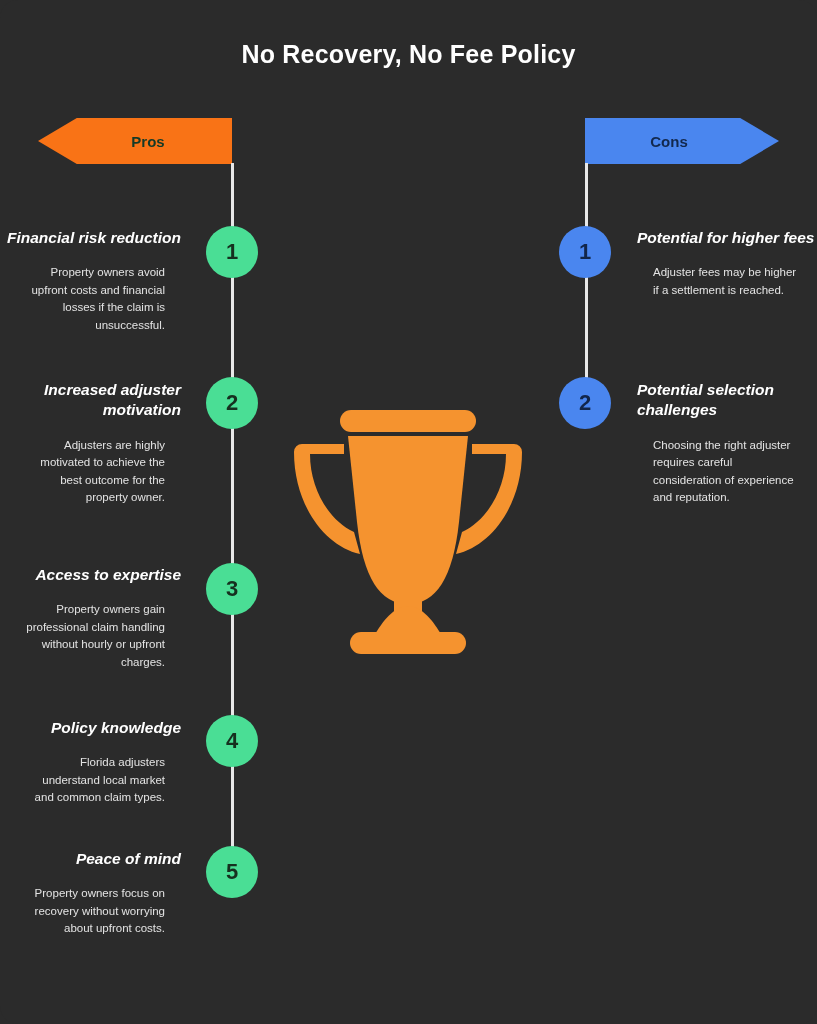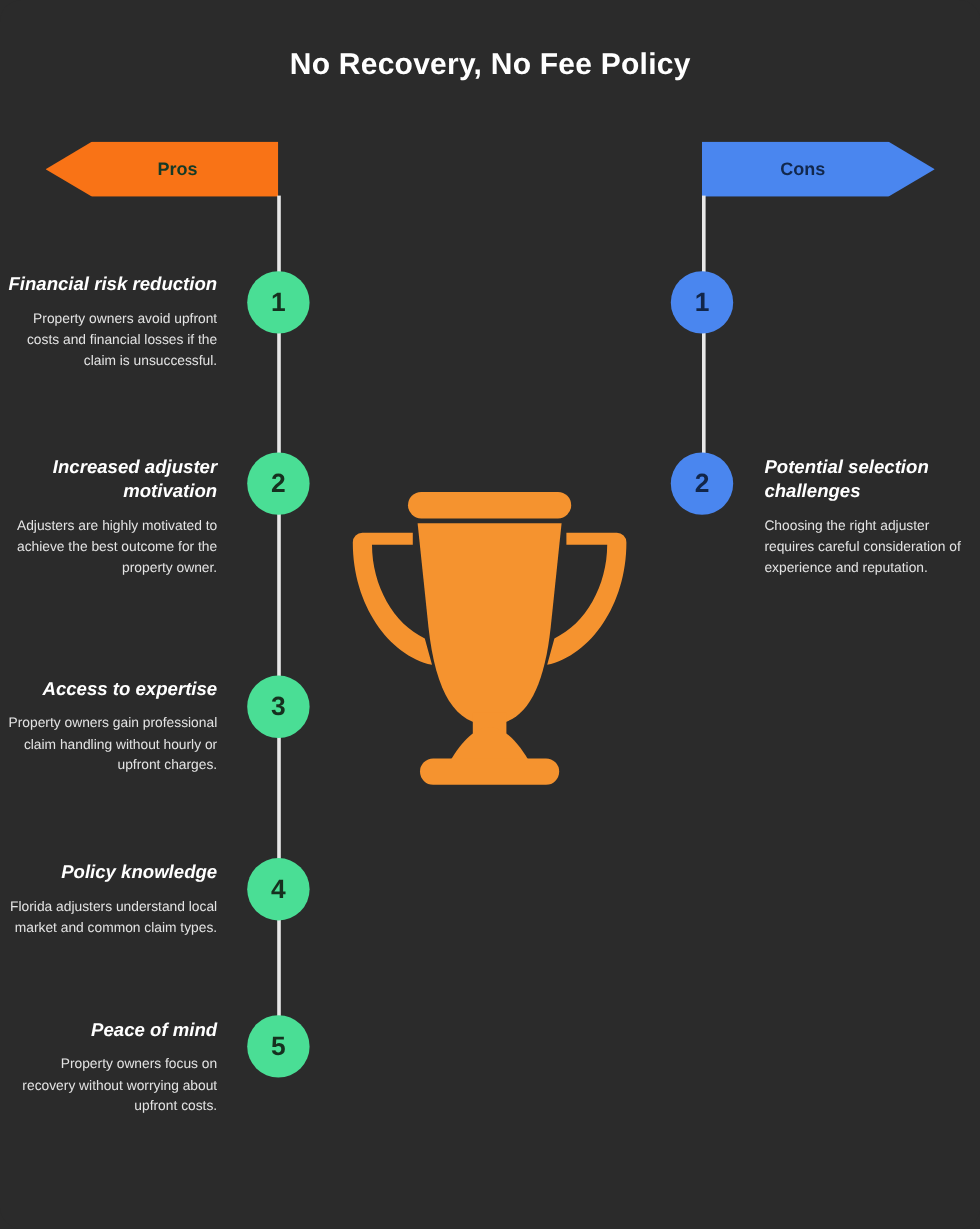--- a/index.html
+++ b/index.html
@@ -96,21 +96,21 @@
     font-size: 15.5px;
     font-weight: bold;
     line-height: 1.32;
     margin: 0 0 10px 0;
     font-style: italic;
   }
   .item-desc {
     color: #e3e3e3;
     font-size: 11.5px;
     line-height: 1.52;
-    margin: 0;
+    margin: 16px;
   }
 
   
   .trophy { position: absolute; left: 286px; top: 402px; }
 </style>
 </head>
 <body>
 
 <div class="canvas">
 
@@ -177,18 +177,22 @@
   </div>
   <div class="item-text item-pros" style="top:718px">
     <p class="item-heading">Policy knowledge</p>
     <p class="item-desc">Florida adjusters understand local market and common claim types.</p>
   </div>
   <div class="item-text item-pros" style="top:849px">
     <p class="item-heading">Peace of mind</p>
     <p class="item-desc">Property owners focus on recovery without worrying about upfront costs.</p>
   </div>
 
+  <div class="item-text item-cons" style="top:228px">
+    <p class="item-heading">Potential for higher fees</p>
+    <p class="item-desc">Adjuster fees may be higher if a settlement is reached.</p>
+  </div>
   <div class="item-text item-cons" style="top:380px">
     <p class="item-heading">Potential selection challenges</p>
     <p class="item-desc">Choosing the right adjuster requires careful consideration of experience and reputation.</p>
   </div>
 
 </div>
 
 </body></html>

